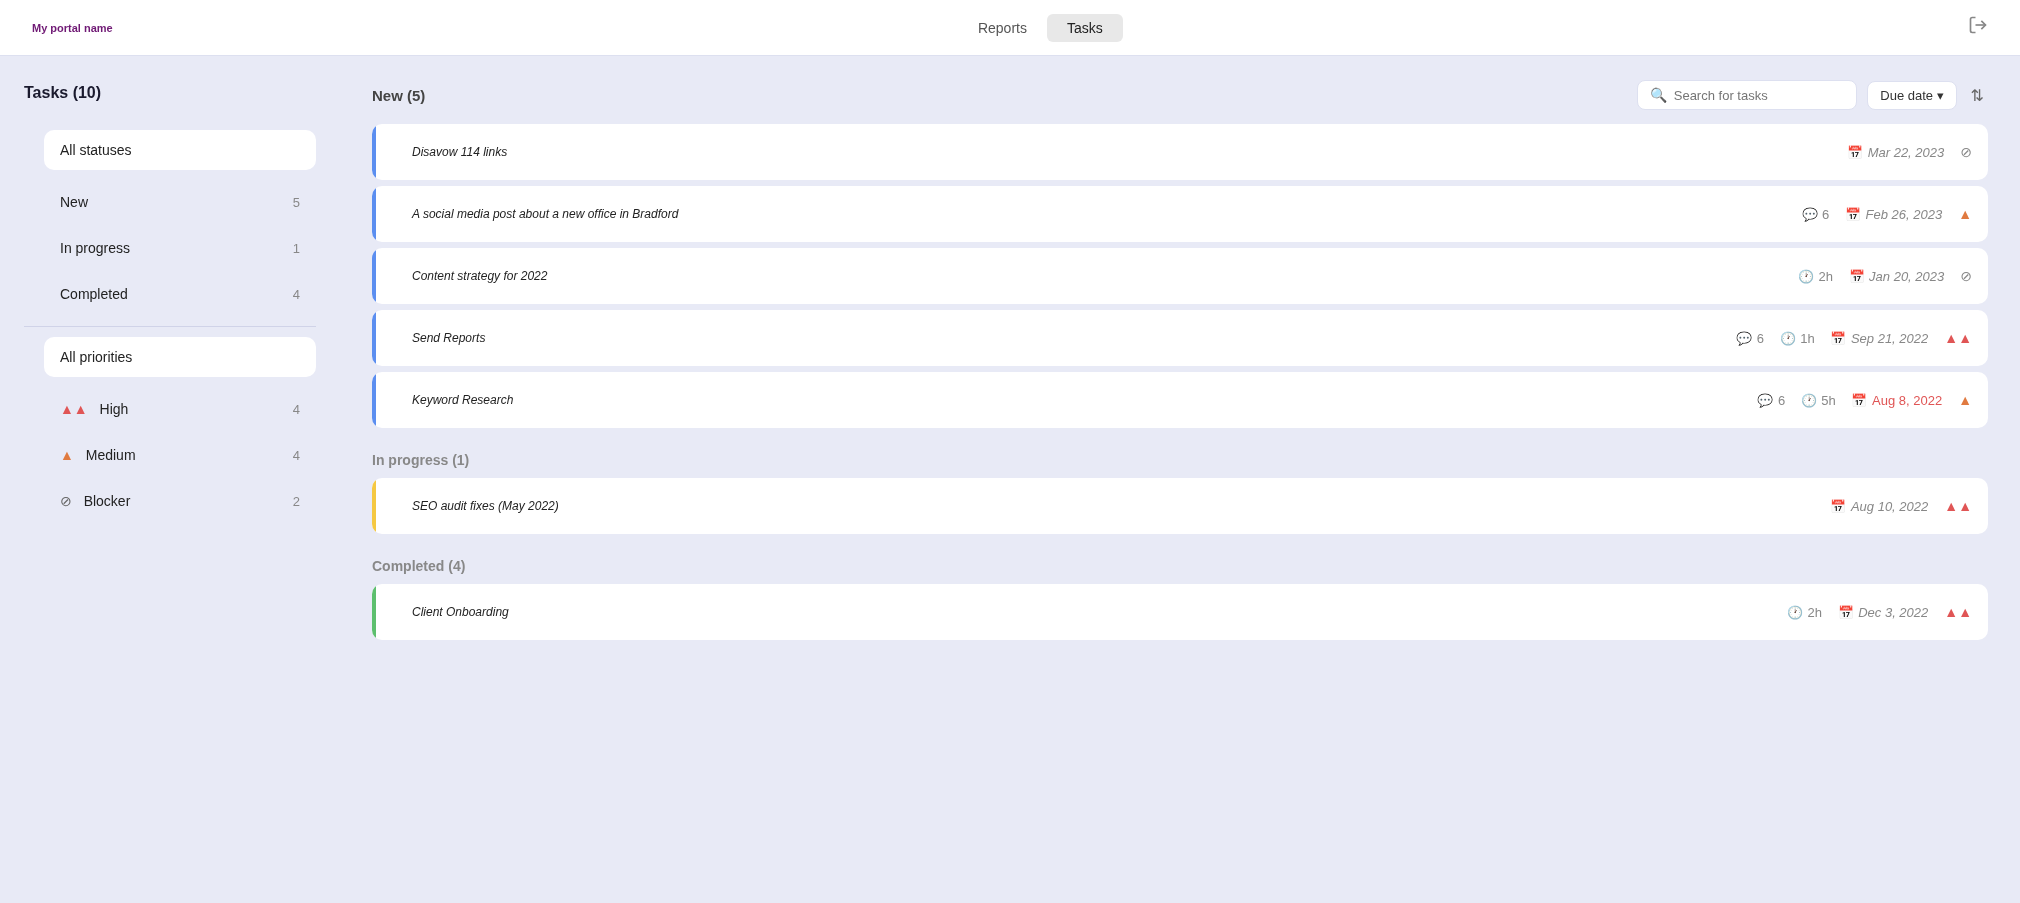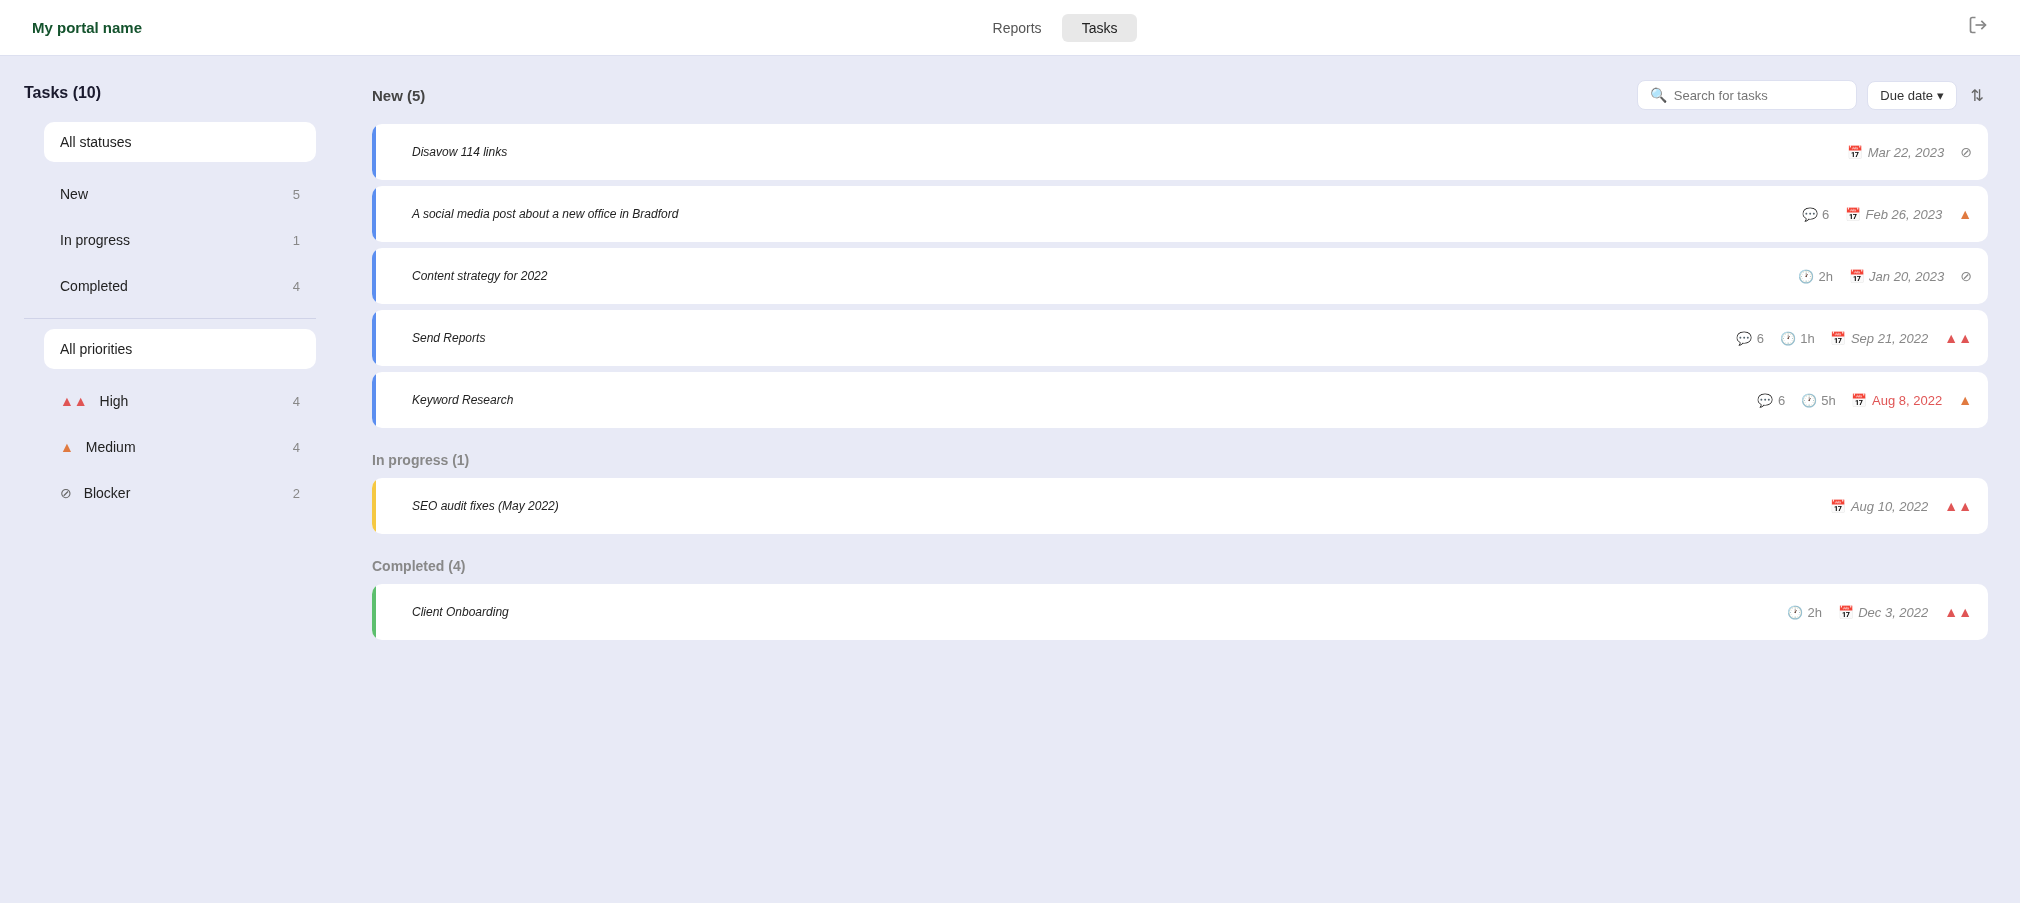--- a/index.html
+++ b/index.html
@@ -15,22 +15,22 @@
       display: flex;
       align-items: center;
       justify-content: space-between;
       background: #fff;
       border-bottom: 1px solid #dde0f0;
       padding: 0 32px;
       height: 56px;
     }
     .topnav-logo {
       font-weight: 700;
-      font-size: 15px;
-      color: #14532d;
+      font-size: 11px;
+      color: #701a75;
     }
     .topnav-center {
       display: flex;
     }
     .topnav-btn {
       padding: 6px 20px;
       border-radius: 6px;
       font-size: 14px;
       cursor: pointer;
       border: none;
@@ -62,21 +62,21 @@
       width: 340px;
       min-width: 340px;
       background: #e8eaf6;
       padding: 28px 24px;
       overflow-y: auto;
     }
     .sidebar-title {
       font-size: 16px;
       font-weight: 700;
       color: #1a1a2e;
-      margin-bottom: 20px;
+      margin-bottom: 28px;
     }
     .sidebar-group {
       display: flex;
       flex-direction: column;
       gap: 6px;
       margin-bottom: 12px;
       padding-left: 20px;
     }
     .sidebar-item {
       display: flex;

